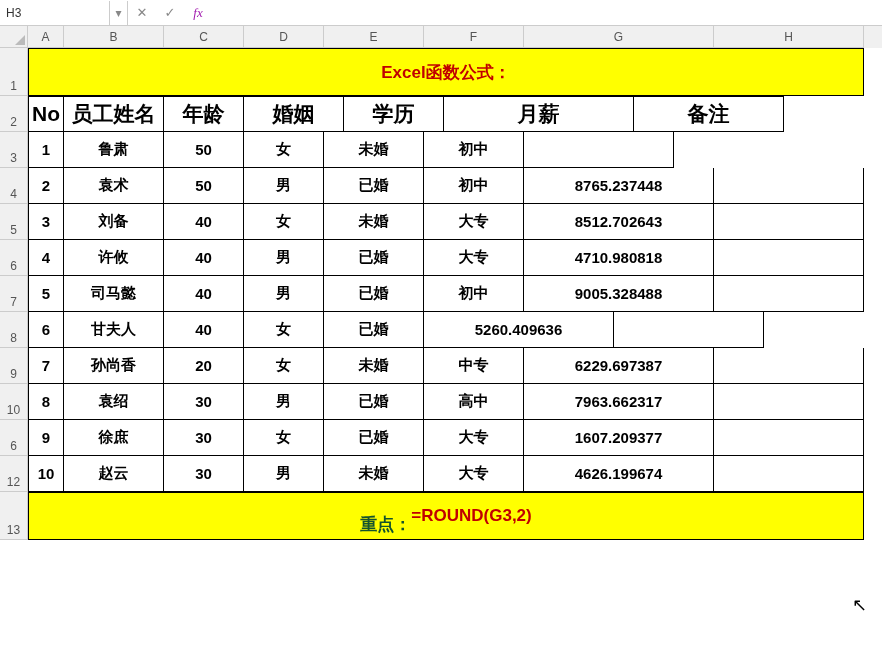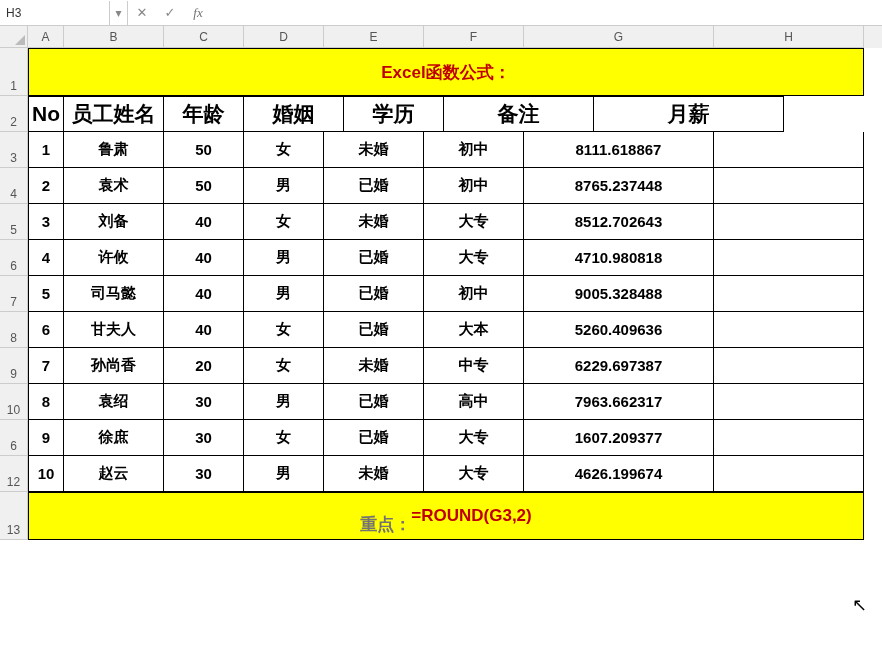--- a/index.html
+++ b/index.html
@@ -50,21 +50,21 @@
       height: 24px;
       display: flex;
       align-items: center;
       justify-content: center;
       color: #888;
       font-size: 13px;
       cursor: pointer;
     }
     .fx-btn.fx-label {
       font-style: italic;
-      color: #737373;
+      color: #a21caf;
       font-family: "Times New Roman", serif;
     }
     .formula-input {
       flex: 1;
       height: 24px;
       border: none;
       padding: 0 6px;
       outline: none;
     }
     .spreadsheet-container {
@@ -167,21 +167,21 @@
     .footer-row {
       height: 48px;
     }
     .footer-cell {
       background: #ffff00;
       font-size: 17px;
       font-weight: bold;
       border: 1.5px solid #000;
     }
     .footer-text1 {
-      color: #737373;
+      color: #14532d;
       margin-top: 16px;
     }
     .footer-text2 {
       color: #c00000;
     }
     .col-A { width: 36px; }
     .col-B { width: 100px; }
     .col-C { width: 80px; }
     .col-D { width: 80px; }
     .col-E { width: 100px; }
@@ -232,34 +232,33 @@
     </div>
   </div>
 
   <div class="row header-row">
     <div class="row-header" style="height:36px">2</div>
     <div class="cell header-cell left-border col-A">No</div>
     <div class="cell header-cell col-B">员工姓名</div>
     <div class="cell header-cell col-C">年龄</div>
     <div class="cell header-cell col-E">婚姻</div>
     <div class="cell header-cell col-F">学历</div>
+    <div class="cell header-cell col-G">月薪</div>
     <div class="cell header-cell col-H">备注</div>
-    <div class="cell header-cell col-G">月薪</div>
   </div>
 
   <div id="data-rows">
       <div class="row data-row">
     <div class="row-header" style="height:36px">3</div>
     <div class="cell data-cell left-border col-A">1</div>
     <div class="cell data-cell col-B">鲁肃</div>
     <div class="cell data-cell col-C">50</div>
     <div class="cell data-cell col-D">女</div>
     <div class="cell data-cell col-E">未婚</div>
     <div class="cell data-cell col-F">初中</div>
-    <div class="cell data-cell col-G">8111.618867</div>
     <div class="cell data-cell col-H"></div>
   </div>
       <div class="row data-row">
     <div class="row-header" style="height:36px">4</div>
     <div class="cell data-cell left-border col-A">2</div>
     <div class="cell data-cell col-B">袁术</div>
     <div class="cell data-cell col-C">50</div>
     <div class="cell data-cell col-D">男</div>
     <div class="cell data-cell col-E">已婚</div>
     <div class="cell data-cell col-F">初中</div>
@@ -299,21 +298,20 @@
     <div class="cell data-cell col-G">9005.328488</div>
     <div class="cell data-cell col-H"></div>
   </div>
       <div class="row data-row">
     <div class="row-header" style="height:36px">8</div>
     <div class="cell data-cell left-border col-A">6</div>
     <div class="cell data-cell col-B">甘夫人</div>
     <div class="cell data-cell col-C">40</div>
     <div class="cell data-cell col-D">女</div>
     <div class="cell data-cell col-E">已婚</div>
-    <div class="cell data-cell col-F">大本</div>
     <div class="cell data-cell col-G">5260.409636</div>
     <div class="cell data-cell col-H"></div>
   </div>
       <div class="row data-row">
     <div class="row-header" style="height:36px">9</div>
     <div class="cell data-cell left-border col-A">7</div>
     <div class="cell data-cell col-B">孙尚香</div>
     <div class="cell data-cell col-C">20</div>
     <div class="cell data-cell col-D">女</div>
     <div class="cell data-cell col-E">未婚</div>

